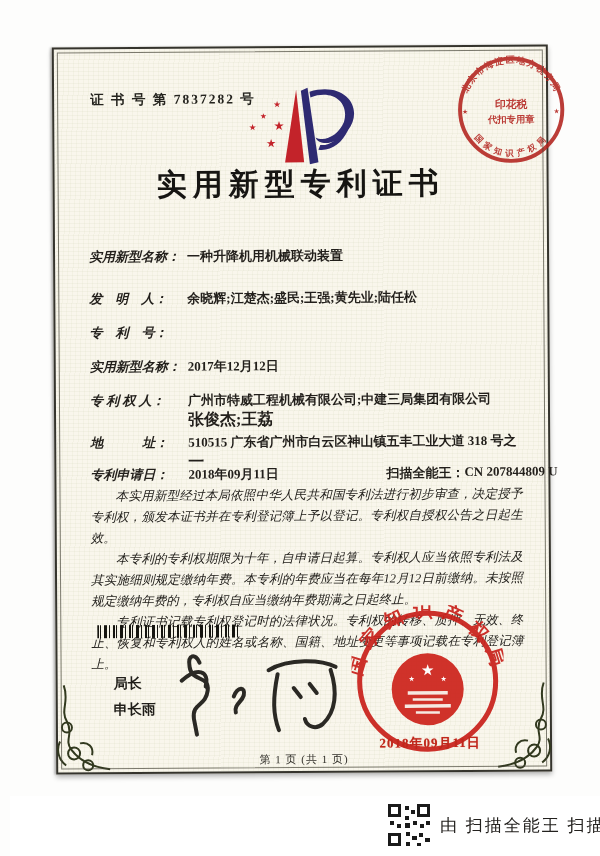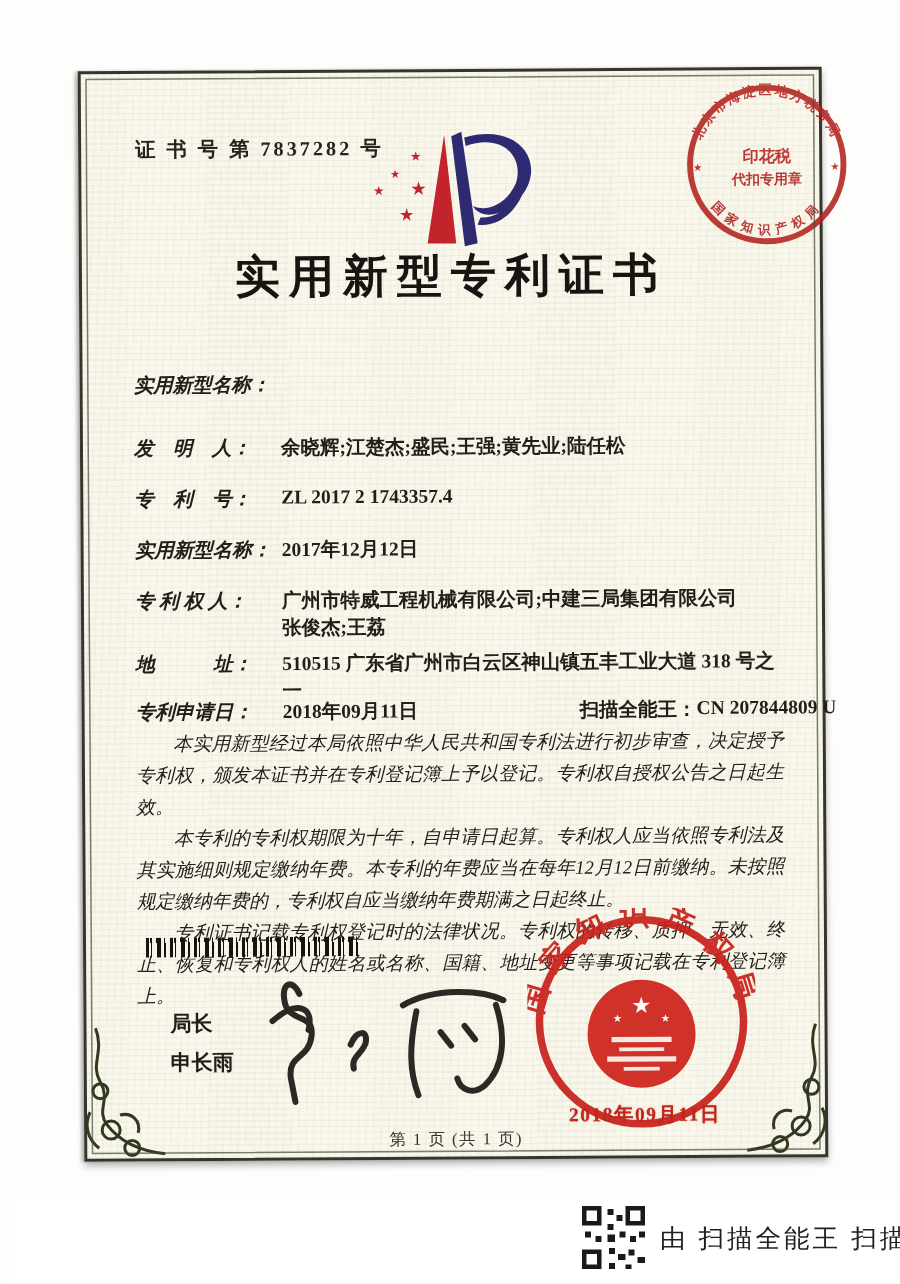--- a/index.html
+++ b/index.html
@@ -35,21 +35,21 @@
 
   .title {
     position:absolute; left:0; top:116px; width:100%;
     text-align:center; font-size:30px; font-weight:bold; letter-spacing:6px; color:#161512;
   }
 
   
   .frow { position:absolute; left:34px; width:440px; display:flex; font-size:13px; font-weight:bold; color:#221f1b; }
   .flabel { flex:0 0 98px; white-space:nowrap;font-style:italic; }
   .fval { white-space:nowrap; }
-  .fline2 { position:absolute; left:132px; font-size:13px; font-weight:bold; color:#221f1b; }
+  .fline2 { position:absolute; left:132px; font-size:16px; font-weight:bold; color:#221f1b; }
   .grant-right { position:absolute; left:296px; top:0; display:flex; font-size:13px; font-weight:bold; white-space:nowrap; }
 
   .body-text {
     position:absolute; left:34px; top:437px; width:432px;
     font-size:12.5px; font-style:italic; line-height:21px; color:#23211d;
     text-align:justify;
   }
   .body-text p { text-indent:2em; }
 
   .barcode {
@@ -122,28 +122,28 @@
       <text x="0" y="-2" text-anchor="middle" font-size="11" font-weight="bold" fill="#b3231e">印花税</text>
       <text x="0" y="13" text-anchor="middle" font-size="9.5" font-weight="bold" fill="#b3231e">代扣专用章</text>
       <text x="-50" y="4" font-size="7" fill="#b3231e">★</text>
       <text x="43" y="4" font-size="7" fill="#b3231e">★</text>
     </svg>
 
     <div class="title">实用新型专利证书</div>
 
     <div class="frow" style="top:199px">
       <span class="flabel">实用新型名称：</span>
+      <span class="fval">一种升降机用机械联动装置</span>
     </div>
     <div class="frow" style="top:241px">
       <span class="flabel">发　明　人：</span>
       <span class="fval">余晓辉;江楚杰;盛民;王强;黄先业;陆任松</span>
     </div>
     <div class="frow" style="top:275px">
       <span class="flabel">专　利　号：</span>
-      <span class="fval">ZL 2017 2 1743357.4</span>
     </div>
     <div class="frow" style="top:309px">
       <span class="flabel">实用新型名称：</span>
       <span class="fval">2017年12月12日</span>
     </div>
     <div class="frow" style="top:343px">
       <span class="flabel">专 利 权 人：</span>
       <span class="fval">广州市特威工程机械有限公司;中建三局集团有限公司</span>
     </div>
     <div class="fline2" style="top:361px">张俊杰;王荔</div>

